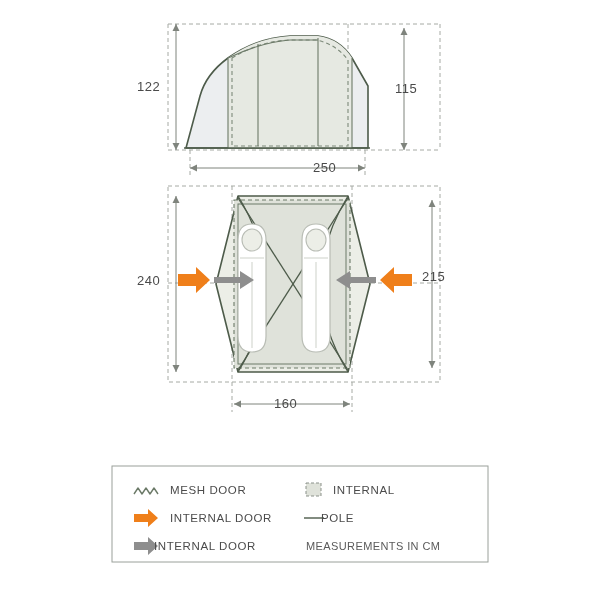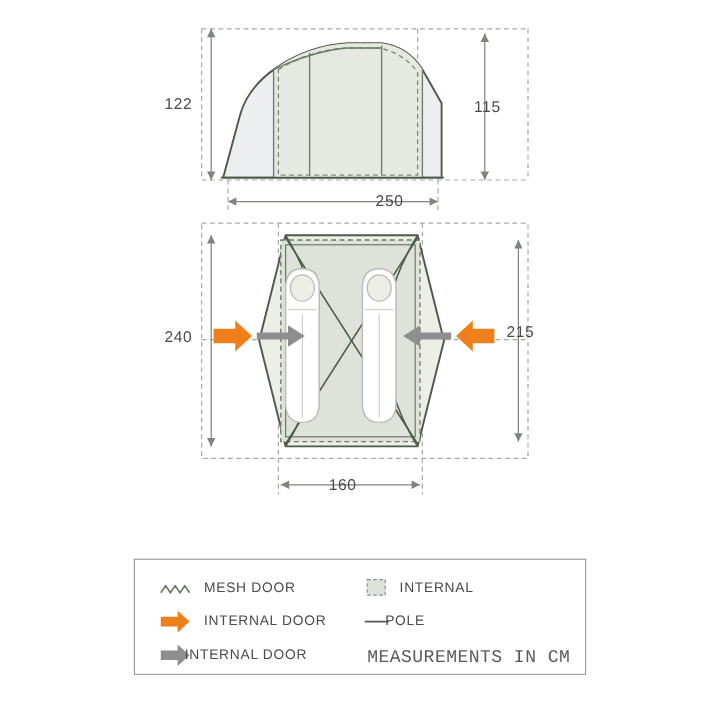--- a/index.html
+++ b/index.html
@@ -40,24 +40,24 @@
   .legend-text {
     position: absolute;
     font-size: 11.5px;
     color: #4b4b4b;
     letter-spacing: 0.6px;
     font-family: "Liberation Sans", sans-serif;
     white-space: nowrap;
   }
   .legend-note {
     position: absolute;
-    font-size: 15px;
+    font-size: 11px;
     color: #5a5a5a;
     letter-spacing: 0.4px;
-    font-family: Liberation Mono, monospace;
+    font-family: Liberation Sans, sans-serif;
     white-space: nowrap;
   }
 </style>
 </head>
 <body>
 
 <div id="stage">
 
   <svg class="diagram" viewBox="0 0 600 600" aria-hidden="true">
 

